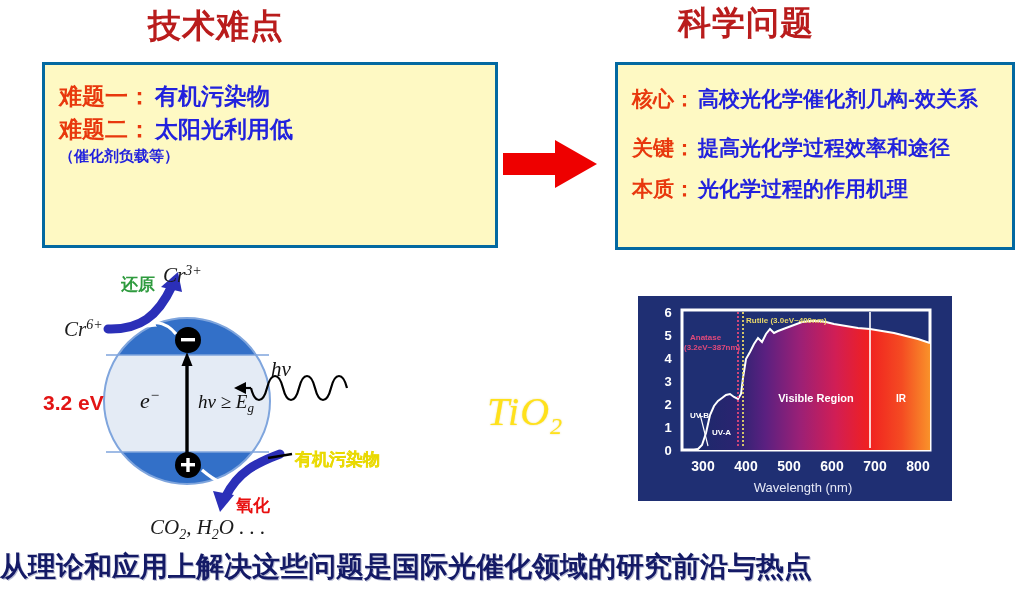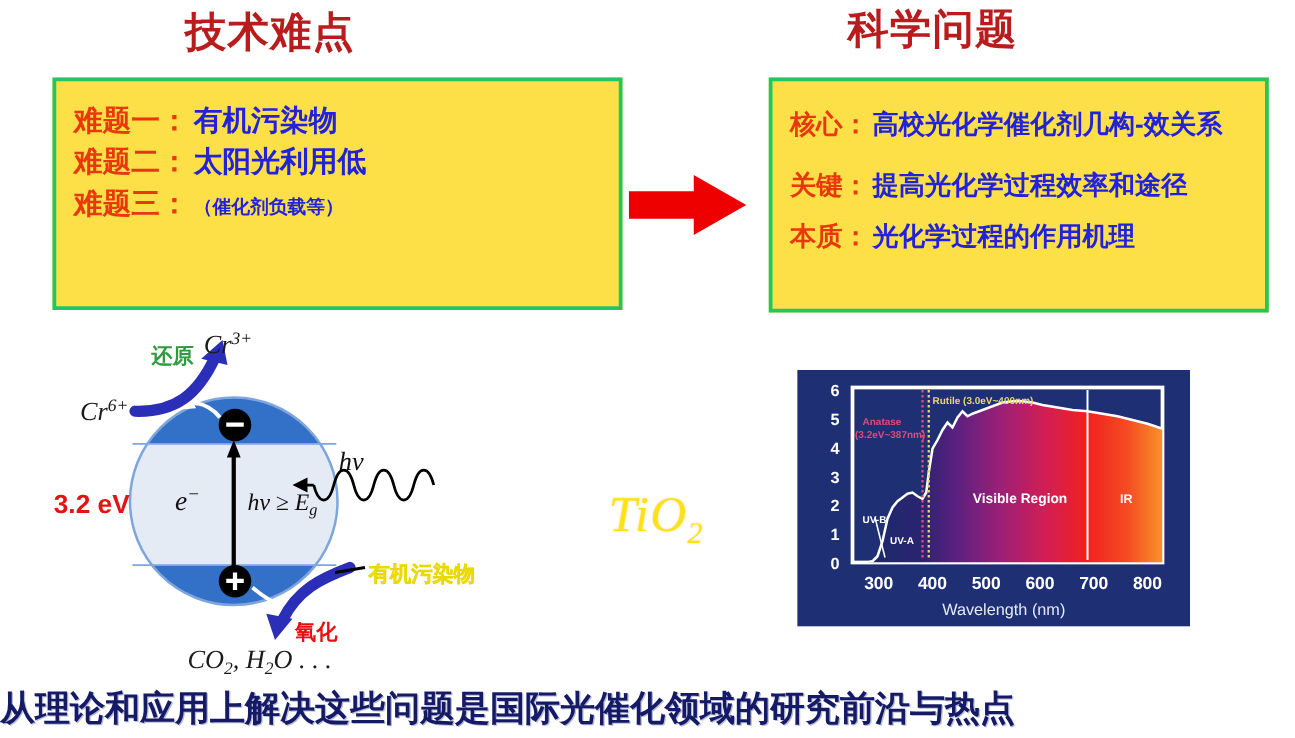--- a/index.html
+++ b/index.html
@@ -13,21 +13,21 @@
   
   .panel-title{
     font-size:33px;font-weight:bold;color:#b91c1c;letter-spacing:1px;
     white-space:nowrap;line-height:1;
   }
   #title-left{left:148px;top:9px;}
   #title-right{left:678px;top:9px;font-family:Liberation Mono, monospace;}
 
   
   .info-box{
-    border:3px solid #22c55e;background:#fde047;box-sizing:border-box;
+    border:3px solid #0369a1;background:#fef9c3;box-sizing:border-box;
   }
   #box-left{left:42px;top:62px;width:456px;height:186px;}
   #box-right{left:615px;top:62px;width:400px;height:188px;}
 
   .row{display:flex;align-items:baseline;white-space:nowrap;}
   .lbl{color:#e8380d;font-weight:bold;}
   .val{color:#2222dd;font-weight:bold;}
   .small-note{font-size:15px;}
 
   
@@ -79,21 +79,20 @@
 <div class="abs info-box" id="box-left">
   <div class="row">
     <span class="lbl">难题一：</span>
     <span class="val">有机污染物</span>
   </div>
   <div class="row">
     <span class="lbl">难题二：</span>
     <span class="val">太阳光利用低</span>
   </div>
   <div class="row">
-    <span class="lbl">难题三：</span>
     <span class="val small-note">（催化剂负载等）</span>
   </div>
 </div>
 
 <div class="abs" id="flow-arrow">
   <svg width="94" height="48" viewBox="0 0 94 48">
     <polygon points="0,13 52,13 52,0 94,24 52,48 52,35 0,35" fill="#ee0000"></polygon>
   </svg>
 </div>
 

